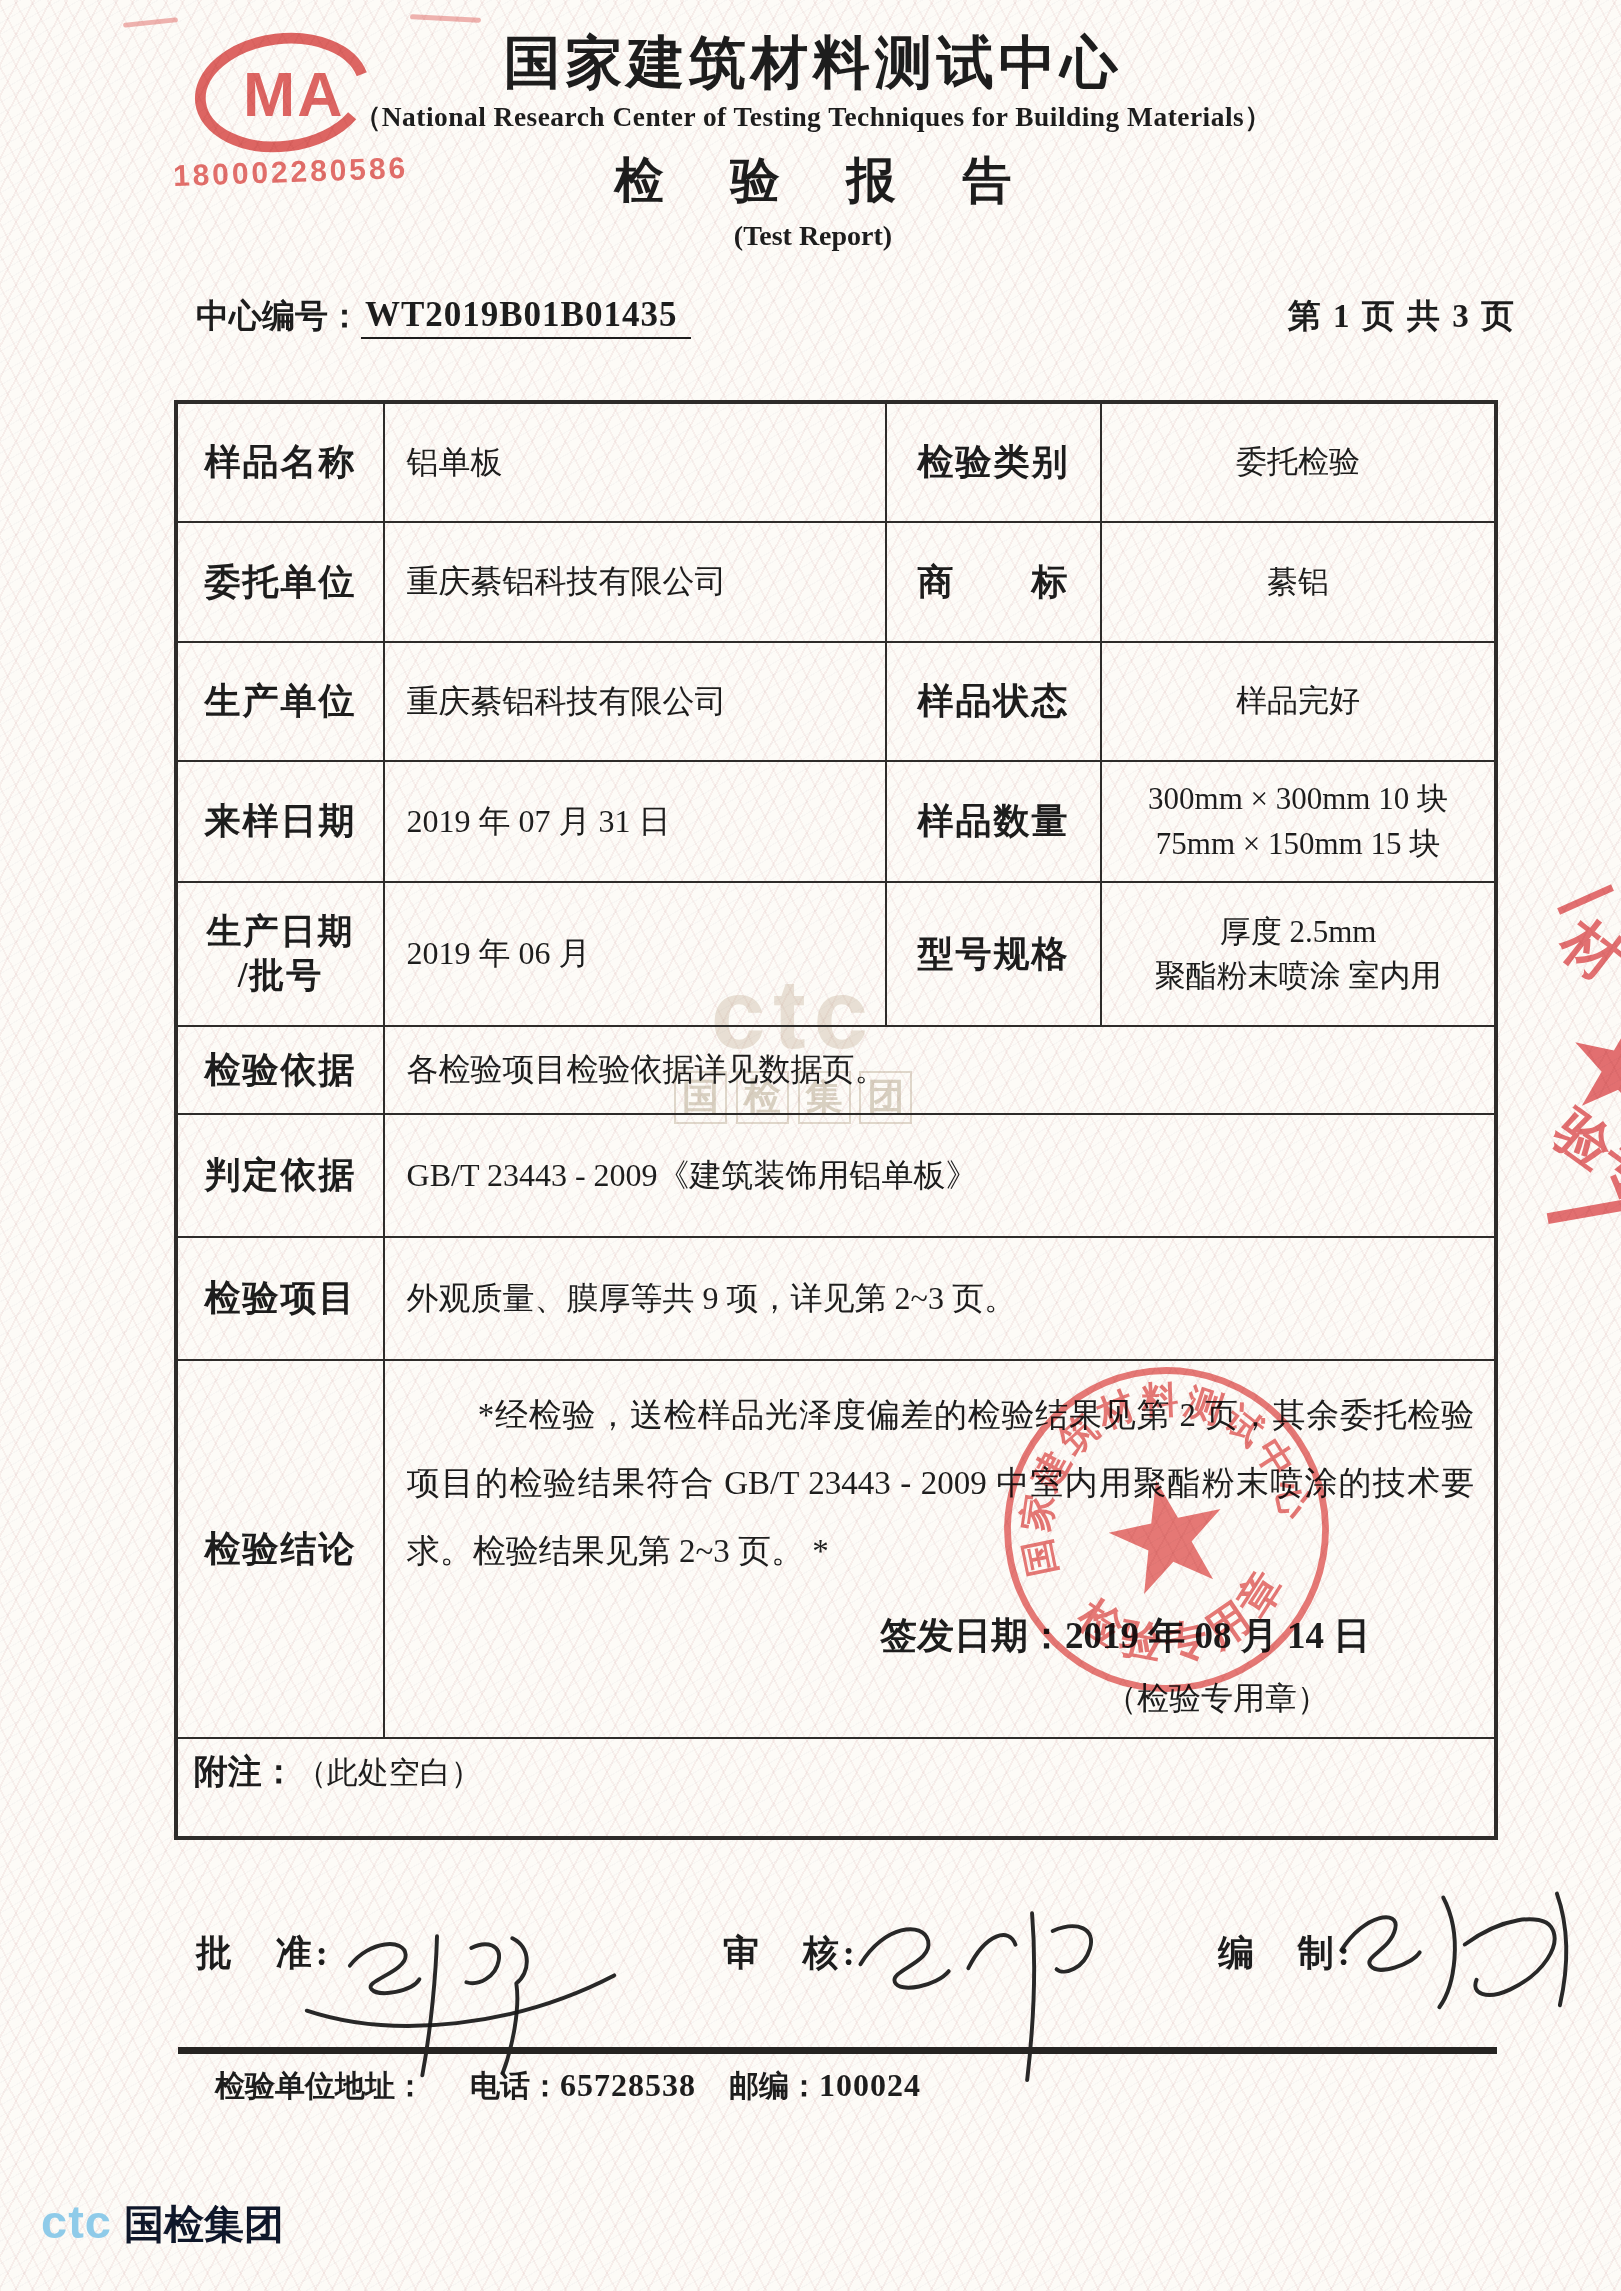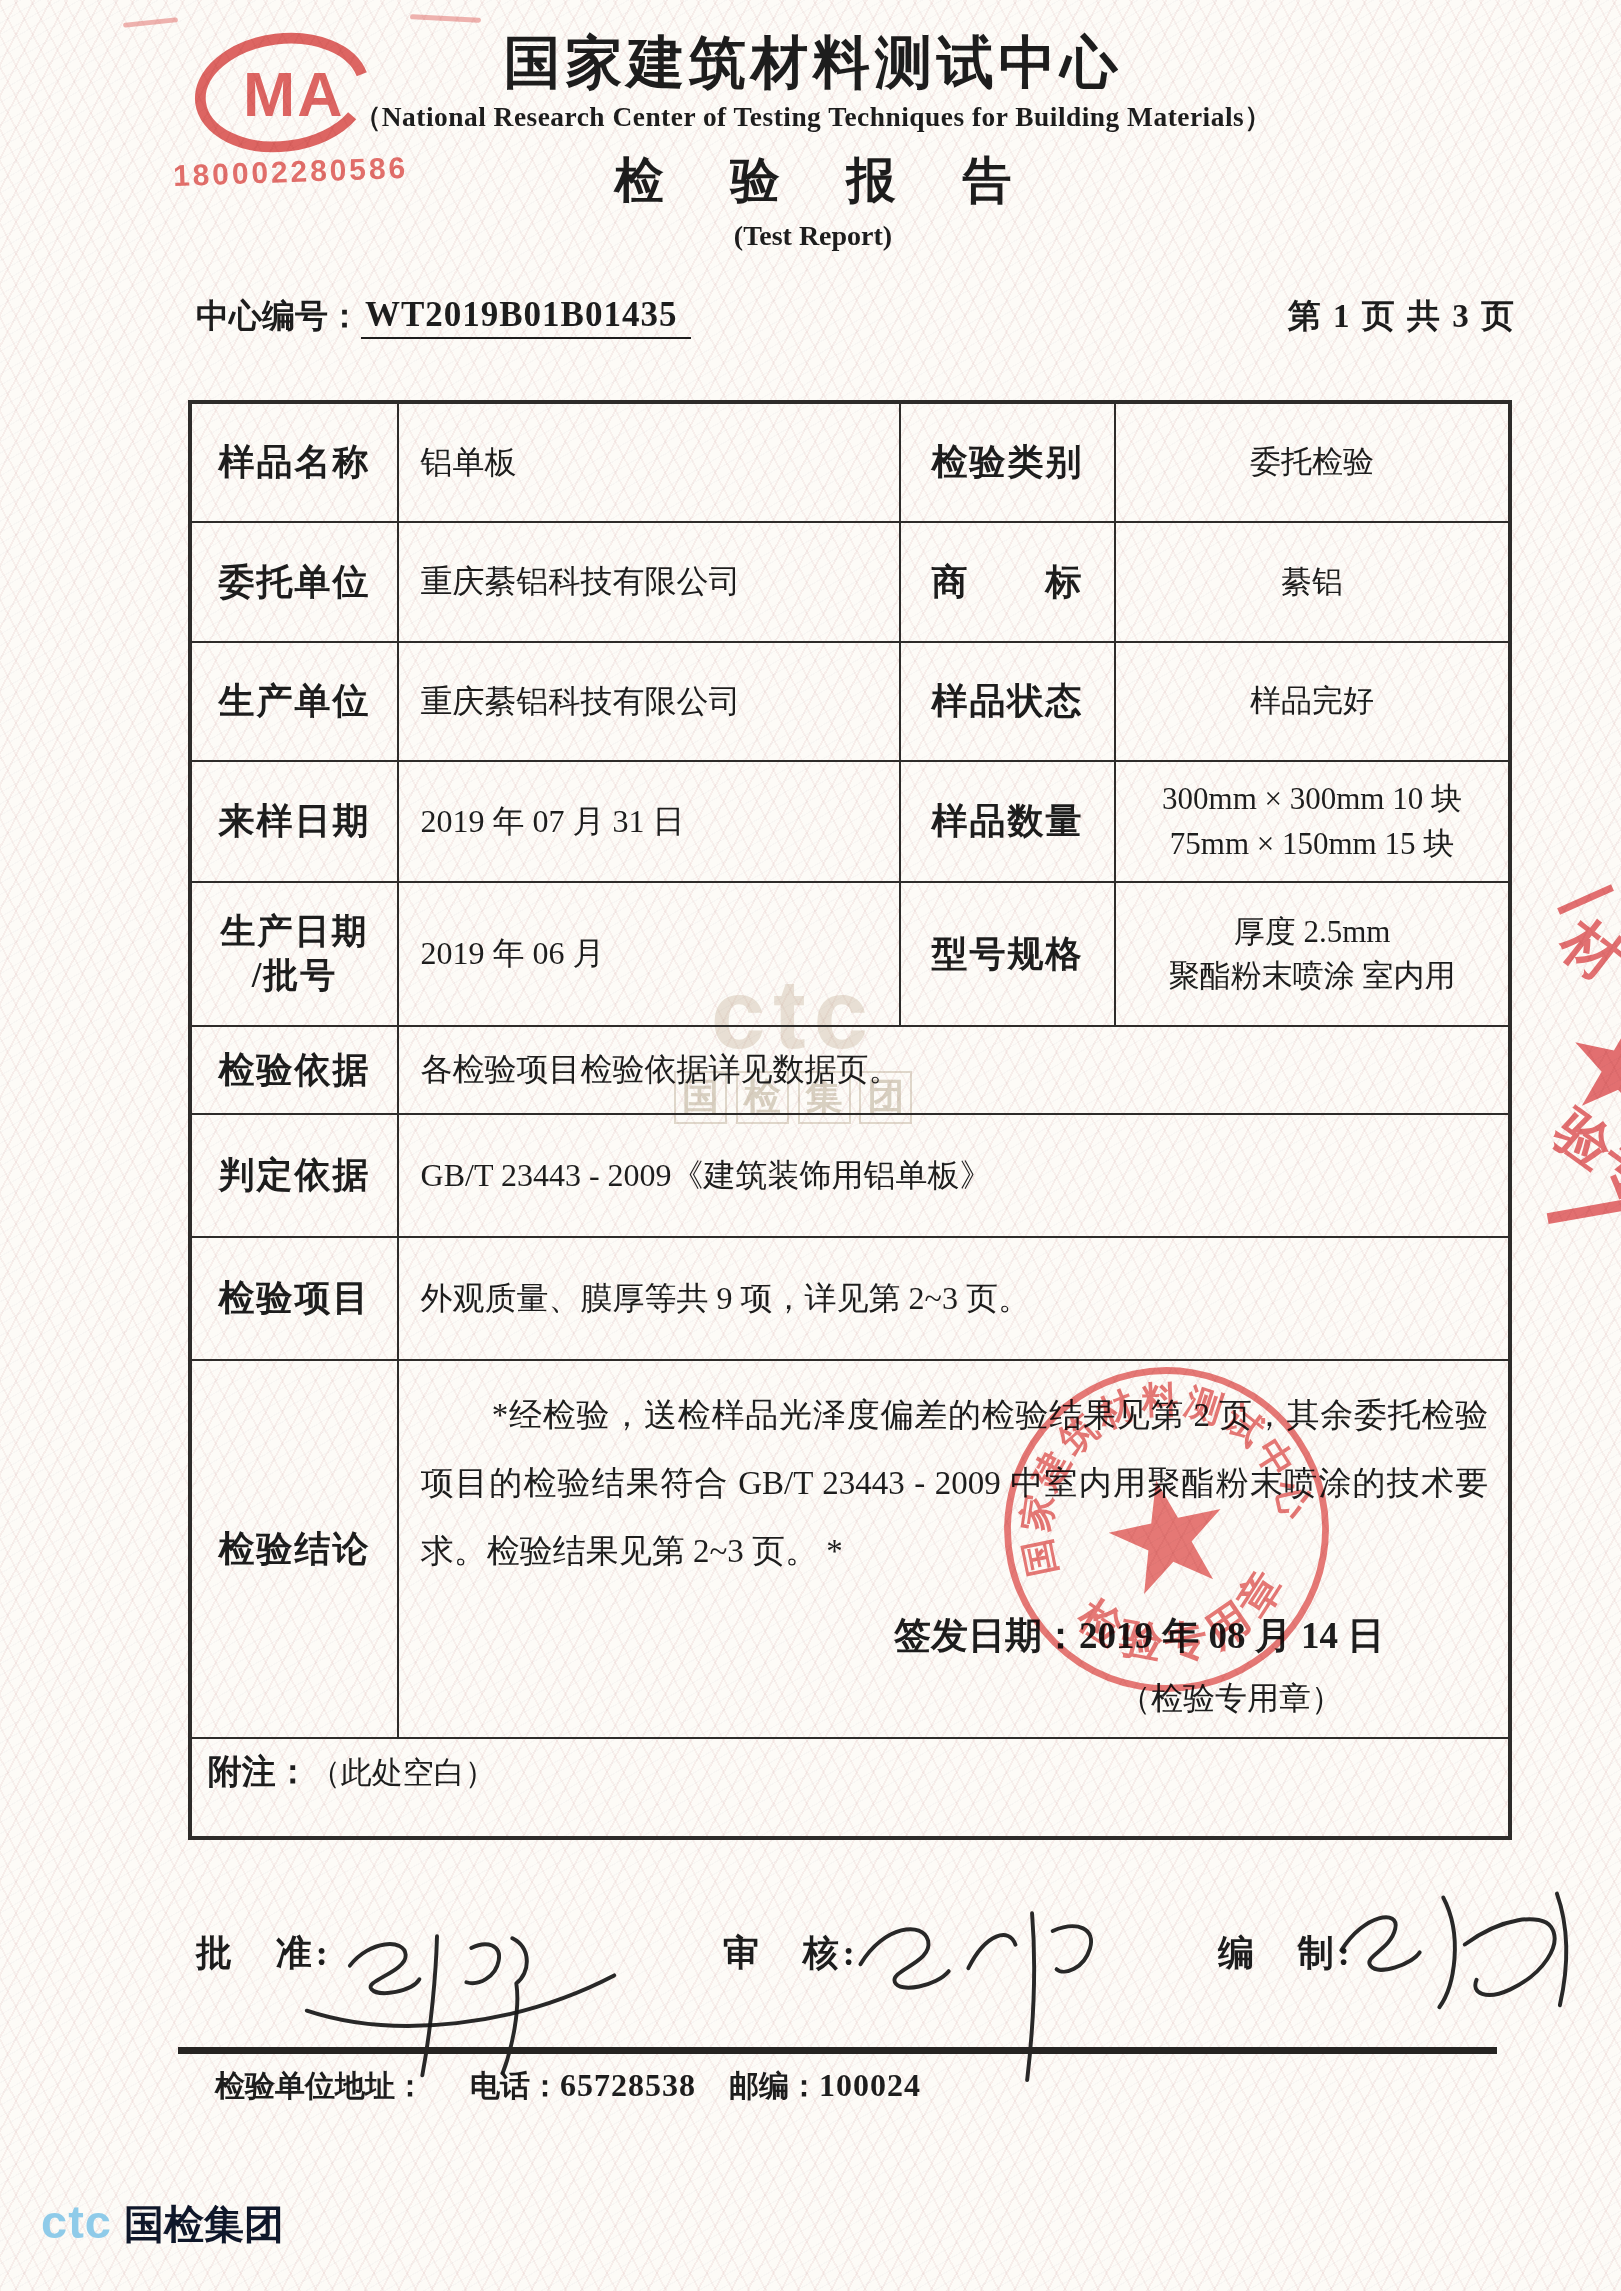--- a/index.html
+++ b/index.html
@@ -27,21 +27,21 @@
     font-size:30px;letter-spacing:2.9px;color:#e4716e;transform:rotate(-2deg);z-index:3;mix-blend-mode:multiply;}
   .artifact{background:#e06a66;opacity:.5;z-index:2;border-radius:2.9px;}
 
   
   .meta{left:196px;top:294px;width:1320px;display:flex;justify-content:space-between;align-items:flex-end;z-index:2;gap:16px;}
   .report-no{font-size:33px;font-weight:700;display:flex;align-items:flex-end;}
   .report-no-value{font-size:35px;font-weight:700;letter-spacing:1px;border-bottom:2.9px solid #1d1d1d;padding:0 13.7px 2px 3.9px;}
   .pagination{font-size:33px;font-weight:700;letter-spacing:2px;}
 
   
-  table.info{left:188px;top:400px;width:1319px;position:absolute;border-collapse:collapse;
+  table.info{left:174px;top:400px;width:1319px;position:absolute;border-collapse:collapse;
     table-layout:fixed;z-index:2;background:transparent;border:4.9px solid #2e2c2a;}
   table.info td{border:2.4px solid #2e2c2a;overflow:visible;}
   td.lbl{font-weight:700;font-size:36px;text-align:center;letter-spacing:2px;}
   td.lbl .two-line{display:block;line-height:1.25;font-size:35px;}
   td.val{font-size:32px;text-align:left;padding-left:21.6px;}
   td.val-c{font-size:31px;text-align:center;line-height:1.42;}
   td.concl{position:relative;padding:0;}
   .concl-text{position:absolute;top:13.7px;left:15.7px;right:13.7px;font-size:33px;line-height:68px;
     text-indent:71px;text-align:justify;margin:6px;}
   .issue-line{position:absolute;left:495px;top:250px;font-size:37px;font-weight:700;white-space:nowrap;}

